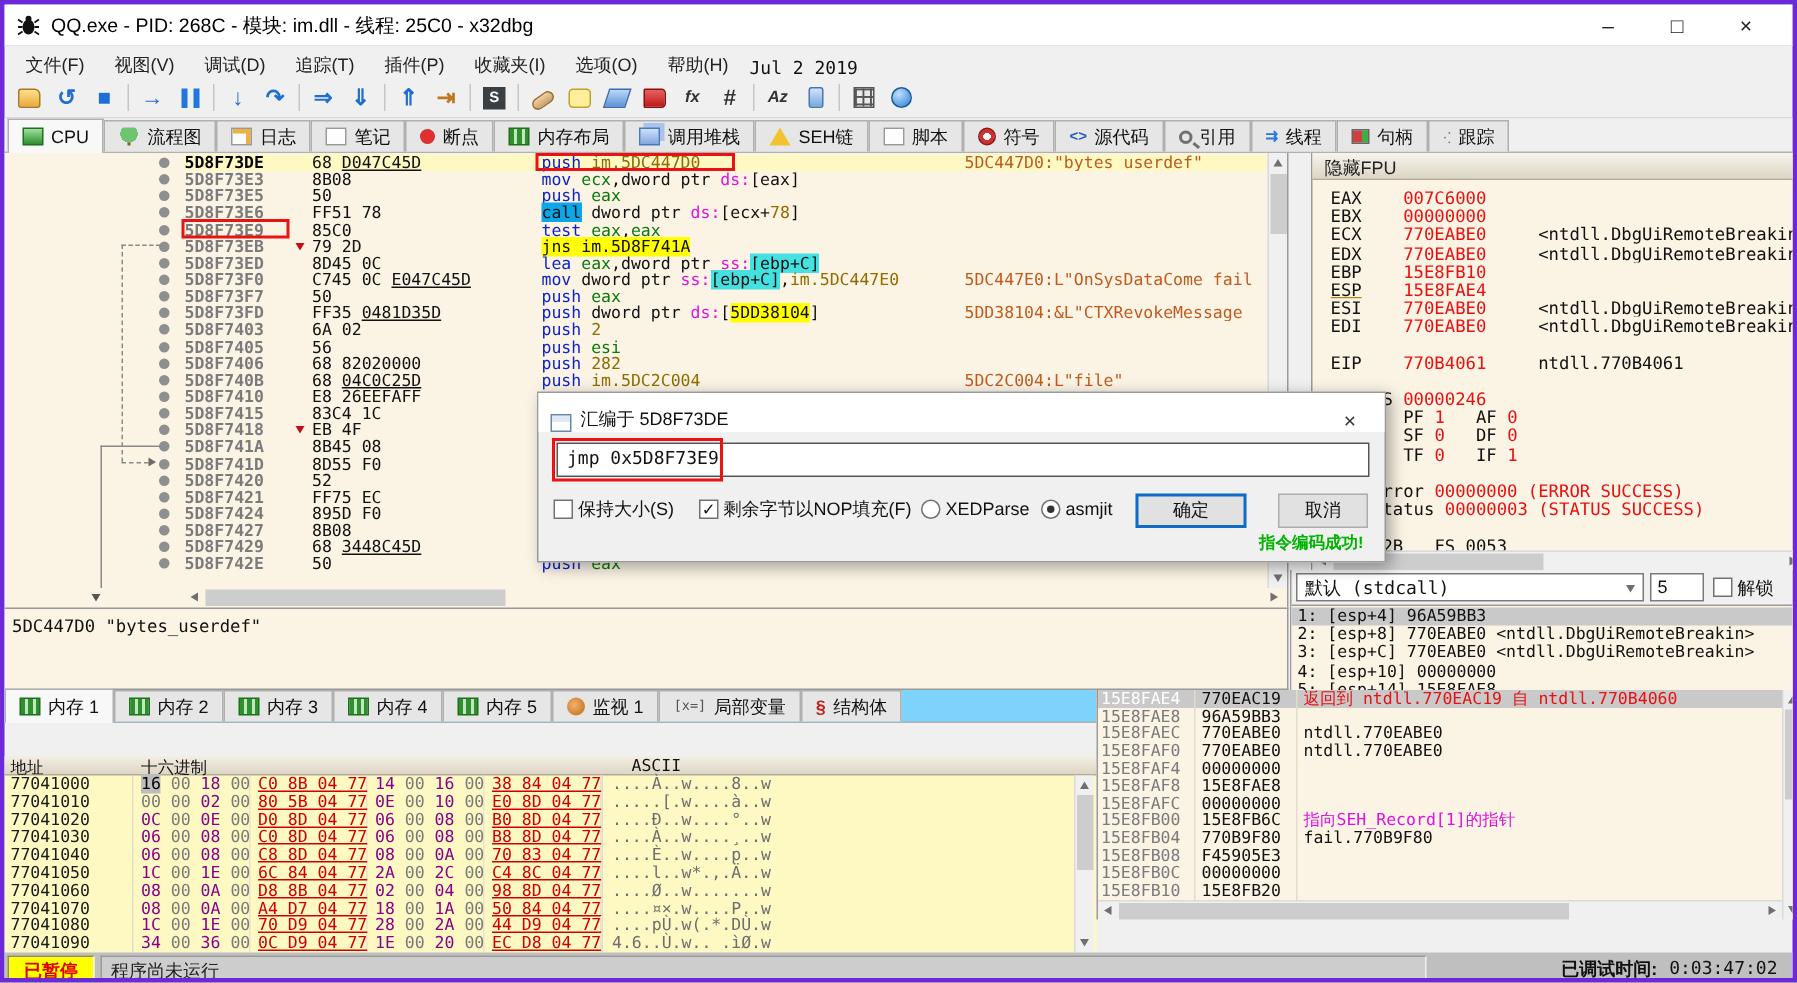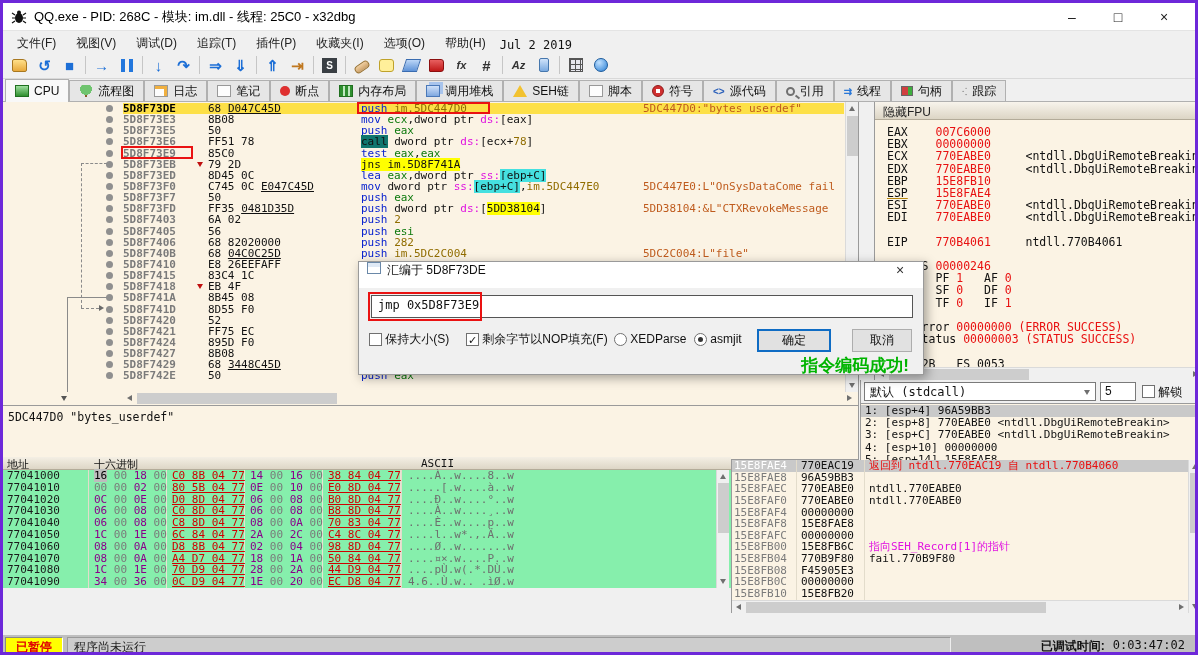--- a/index.html
+++ b/index.html
@@ -59,23 +59,23 @@
 .disasm{position:absolute;left:0;top:99px;width:856px;height:290px;background:#fbf3e4;border-right:1px solid #9a9a9a;overflow:hidden}
 .drows{position:absolute;left:0;top:1px;right:14px}
 .dr{display:flex;height:11.15px;line-height:11.3px;font-family:"DejaVu Sans Mono","Liberation Mono",monospace;font-size:11px;white-space:pre}
 .dg{width:120px;position:relative;flex:none}
 .dg::after{content:"";position:absolute;right:10px;top:2px;width:7px;height:7px;border-radius:50%;background:#8f8f8f}
 .da{width:85px;flex:none;color:#7b7b7b;font-weight:bold}
 .db{width:153px;flex:none;position:relative}
 .di{width:282px;flex:none}
 .dc{flex:1;overflow:hidden;color:#bf5b1d}
 .dr.sel .da{color:#000}
-.dr.sel .da,.dr.sel .db,.dr.sel .di,.dr.sel .dc{background:#fde047}
+.dr.sel .da,.dr.sel .db,.dr.sel .di,.dr.sel .dc{background:#fef9c3}
 .dr.mark .db::before{content:"";position:absolute;left:-11px;top:3px;border:3px solid transparent;border-top:5px solid #c01010}
-.c-mn{color:#0a23cf}.c-call{background:#0f766e}.c-jcc{background:#ffff00}
+.c-mn{color:#0a23cf}.c-call{background:#0ea5e9}.c-jcc{background:#ffff00}
 .c-reg{color:#0c790c}.c-seg{color:#e012e0}.c-kw,.c-mem{color:#111}
 .c-num,.c-val{color:#916d00}.c-numhl{background:#ffff00}.c-memhl{background:#45e0e0}
 .c-u{text-decoration:underline}
 .jl{position:absolute;pointer-events:none}
 .redbox{position:absolute;border:2px solid #ea1212;pointer-events:none;z-index:3}
 
 .vsb,.hsb{position:absolute;background:#f0f0f0}
 .vsb{width:13px;border-left:1px solid #dadada}
 .hsb{height:13px;border-top:1px solid #dadada}
 .thumb{position:absolute;background:#cdcdcd}
@@ -100,51 +100,51 @@
 .unlock{position:absolute;left:281px;top:4px}
 .arglist{position:absolute;left:0;top:23px;right:0;bottom:0;background:#fbf3e4;border-top:1px solid #9a9a9a;padding-top:1px}
 .ag{height:12.2px;line-height:12.3px;font-family:"DejaVu Sans Mono",monospace;font-size:11px;white-space:pre;padding-left:4px}
 .ag.sel{background:#c9c9c9}
 
 .dhs{position:absolute;left:0;top:389px;width:856px;height:13px;background:#fbf3e4;border-right:1px solid #9a9a9a}
 .infobox{position:absolute;left:0;top:402px;width:856px;height:55px;background:#fbf3e4;border:1px solid #9a9a9a;border-left:none}
 .il{position:absolute;left:5px;font-family:"DejaVu Sans Mono",monospace;font-size:11.5px;white-space:pre}
 
 .btabs{position:absolute;left:0;top:457px;width:728px;height:22px;display:flex;align-items:flex-end;border-bottom:1px solid #b0b0b0;background:#7dd3fc}
-.dump{position:absolute;left:0;top:454px;width:728px;height:131px;background:#86efac}
+.dump{position:absolute;left:0;top:501px;width:728px;height:131px;background:#fef9c3}
 .dhead{height:13px;background:linear-gradient(#f4efe4,#ddd6c6);border-bottom:1px solid #b3ab99;font-family:"DejaVu Sans Mono",monospace;font-size:11px;display:flex}
 .dhead span{display:inline-block}
 .mr{display:flex;height:11.8px;line-height:11.9px;font-family:"DejaVu Sans Mono","Liberation Mono",monospace;font-size:11px;white-space:pre}
 .ma{width:86px;flex:none;padding-left:4px;border-right:1px solid #e3dccb;color:#1a1a1a}
 .mg{width:78px;flex:none;padding-left:5px;border-right:1px solid #e9e2d2}
 .ms{width:124px;flex:none;padding-left:6px;border-left:1px solid #e3dccb;color:#6e6e6e}
 .bz{color:#7a7a7a}.bnz{color:#8a008a}
 .c-ptr{color:#d00000;text-decoration:underline}
 .bsel{background:#bdbdbd;color:#000}
 
 .stack{position:absolute;left:728px;top:457px;width:470px;height:153px;background:#fbf3e4;border-left:1px solid #9a9a9a}
 .sr{display:flex;height:11.65px;line-height:11.75px;font-family:"DejaVu Sans Mono","Liberation Mono",monospace;font-size:11px;white-space:pre}
 .sa{width:64px;flex:none;color:#7b7b7b;padding-left:2px}
 .sv{width:68px;flex:none;border-left:1px solid #e3dccb;padding-left:4px}
 .sc{flex:1;border-left:1px solid #e3dccb;padding-left:4px;overflow:hidden}
 .sr.sel .sa,.sr.sel .sv,.sr.sel .sc{background:#c9c9c9}
 .sa.ab{background:#000;color:#fff}
 .cc-ret{color:#e81010}.cc-seh{color:#e012e0}.cc-sym{color:#111}
 
 .dialog{position:absolute;left:355px;top:258px;width:566px;height:114px;background:#f0f0f0;border:1px solid #9a9a9a;box-shadow:3px 3px 10px rgba(0,0,0,.35);z-index:10}
-.dtitle{height:26px;background:#fff;display:flex;align-items:flex-start;padding:0 8px;gap:6px;font-size:12px}
+.dtitle{height:26px;background:#fff;display:flex;align-items:flex-end;padding:0 8px;gap:6px;font-size:12px}
 .dico{width:14px;height:12px;border:1px solid #6a88a8;background:linear-gradient(#dfe9f5 4px,#fff 4px)}
 .dclose{margin-left:auto;width:30px;text-align:center;font-size:14px;color:#333}
 .dinput{position:absolute;left:12px;top:33px;width:542px;height:23px;background:#fff;border:1px solid #555;padding:2px 6px;font-family:"DejaVu Sans Mono",monospace;font-size:12px}
 .dctl{position:absolute;top:67px;height:20px;display:flex;align-items:center;font-size:12px}
 .rad{display:inline-block;width:13px;height:13px;border:1px solid #707070;border-radius:50%;background:#fff;vertical-align:-2px;position:relative}
 .rad.on::after{content:"";position:absolute;left:3px;top:3px;width:5px;height:5px;border-radius:50%;background:#333}
 .dbtn{height:23px;border:1px solid #adadad;background:#e1e1e1;padding:0 16px;font-size:12px;display:flex;align-items:center;justify-content:center}
 .dbtn.def{border:2px solid #0f6cc4}
-.dsuccess{position:absolute;right:14px;top:92px;color:#00b400;font-weight:bold;font-size:17px}
+.dsuccess{position:absolute;right:14px;top:92px;color:#00b400;font-weight:bold;font-size:11px}
 
 .cmdrow{position:absolute;left:0;top:612px;right:0;height:20px;display:flex;align-items:center;padding:0 2px;gap:3px}
 .cmdinput{flex:1;height:18px;background:#fff;border:1px solid #7a7a7a}
 .cprofile{position:relative;width:92px;height:18px;background:#fff;border:1px solid #7a7a7a;padding:1px 6px}
 .statusbar{position:absolute;left:0;top:632px;right:0;height:23px;background:#bfbfbf;display:flex;align-items:center;padding:0 2px;gap:4px}
 .badge{background:#ffff00;color:#e00000;font-weight:bold;border:1px solid;border-color:#888 #fff #fff #888;padding:1px 10px;height:19px}
 .smsg{flex:1;max-width:884px;background:#cdcdcd;border:1px solid;border-color:#9a9a9a #eee #eee #9a9a9a;padding:1px 6px;height:19px;color:#222}
 .stime{margin-left:auto;display:flex;gap:8px;padding-right:8px;font-weight:bold}
 .stime .tval{font-family:"DejaVu Sans Mono",monospace;font-weight:normal}
 </style>

